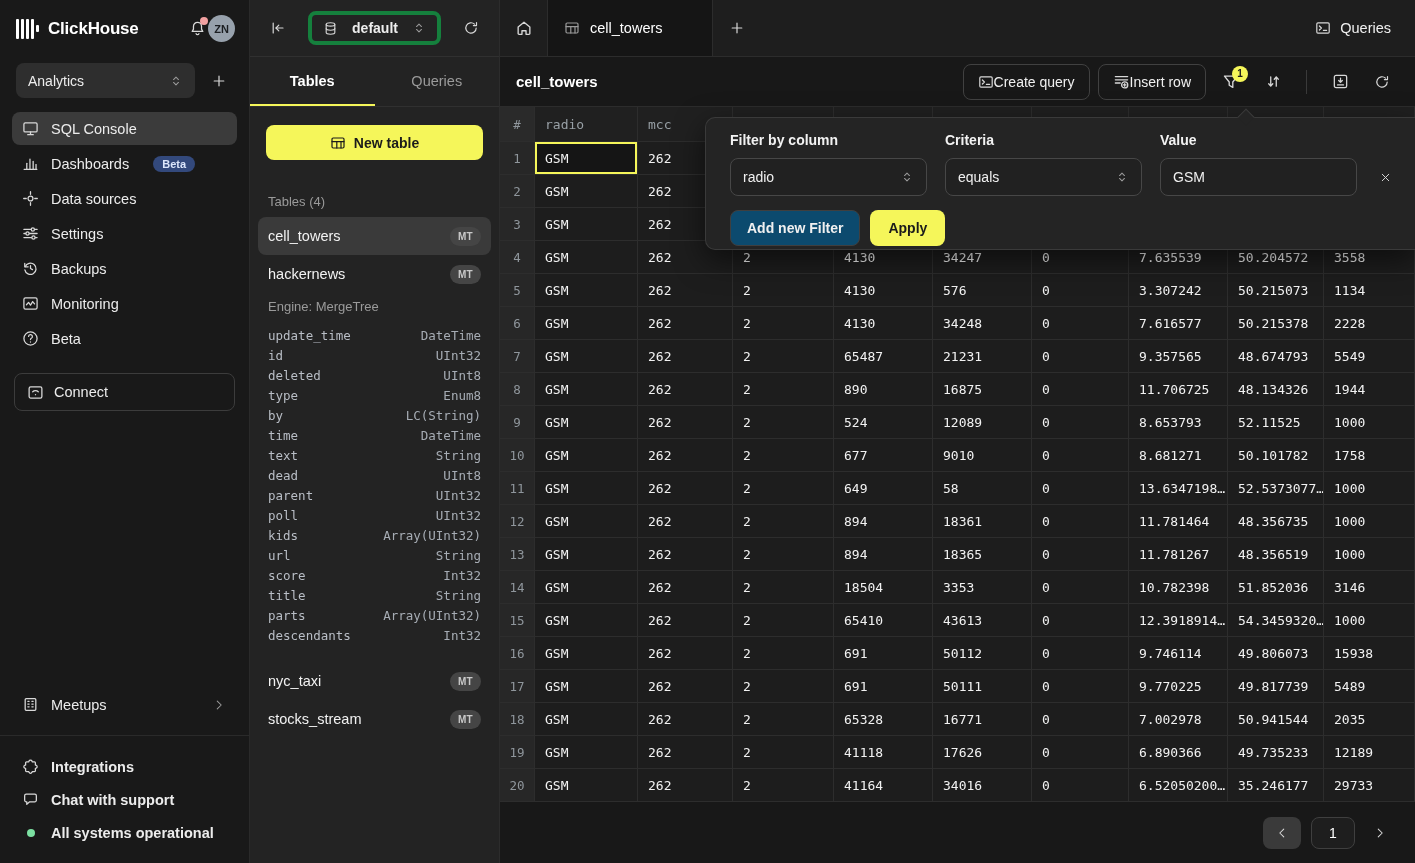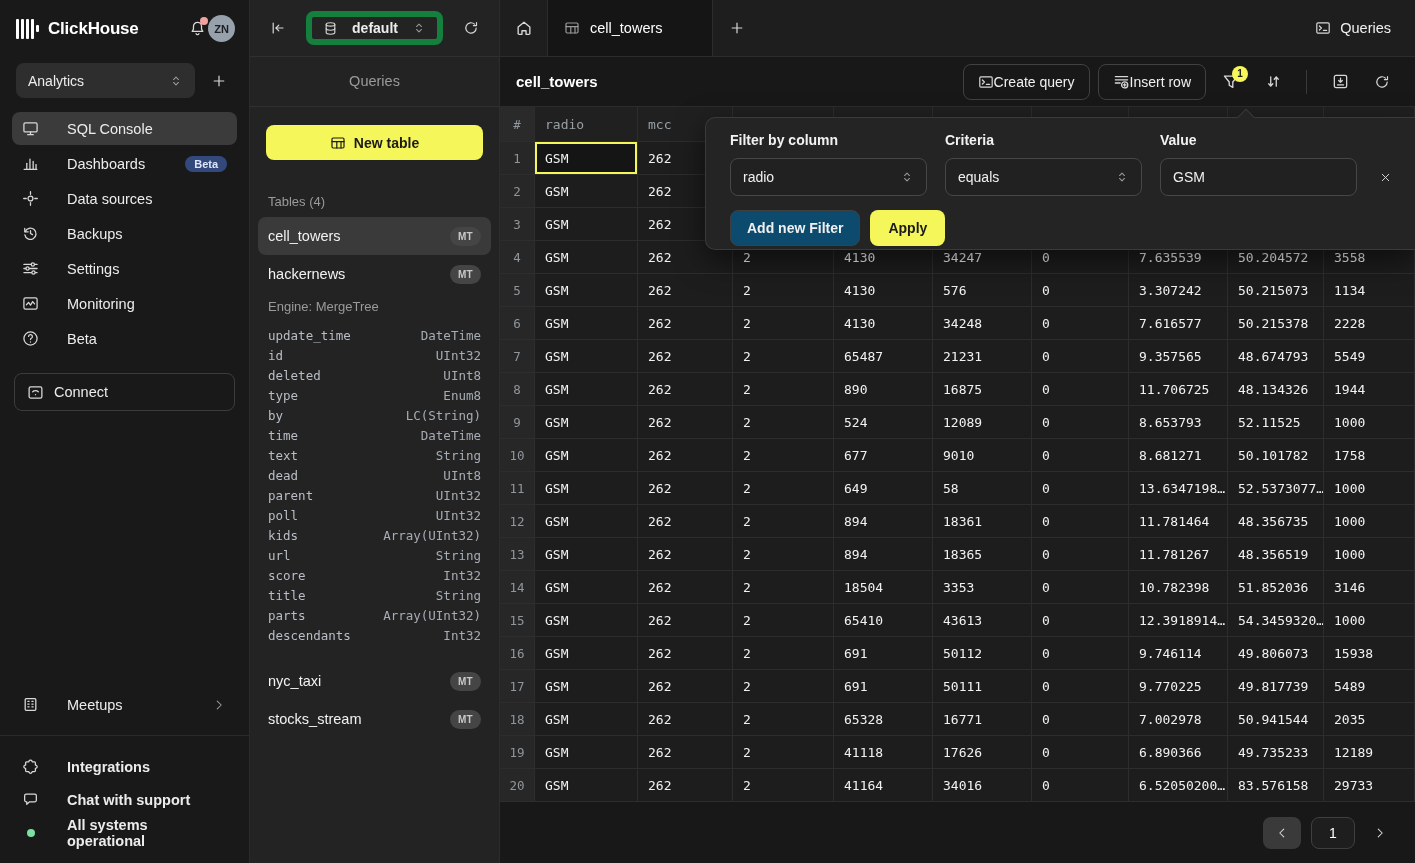--- a/index.html
+++ b/index.html
@@ -27,21 +27,21 @@
   .bellwrap { position:relative; display:inline-flex; }
   .notif-dot { position:absolute; top:-3px; right:-2px; width:8px; height:8px; border-radius:50%;
                background:#F2A1A1; }
   .avatar { width:27px; height:27px; border-radius:50%; background:#97A1AC; color:#1B1E22;
             font-size:11px; font-weight:700; display:flex; align-items:center; justify-content:center; }
   .ws-row { display:flex; align-items:center; gap:10px; padding:6px 16px 12px; }
   .ws-select { flex:1; height:35px; background:#2E2E2E; border-radius:8px; display:flex;
                align-items:center; justify-content:space-between; padding:0 12px; font-size:14px; }
   .icon-btn { width:28px; height:28px; display:flex; align-items:center; justify-content:center; color:#CFCFCF; }
   .nav { display:flex; flex-direction:column; padding:2px 12px; gap:2px; }
-  .nav-item { height:33px; display:flex; align-items:center; gap:28px; padding:0 10px;
+  .nav-item { height:33px; display:flex; align-items:center; gap:12px; padding:0 10px;
               border-radius:8px; font-size:14.5px; color:#ECECEC; cursor:pointer; }
   .nav-item.active { background:#3B3B3B; }
   .nav-item .icn { width:17px; }
   .badge { background:#33497C; color:#DCE6FB; font-size:11px; font-weight:600;
            padding:2px 9px; border-radius:10px; margin-left:12px; }
   .connect-btn { margin:16px 14px 0; height:38px; border:1px solid #3C3C3C; border-radius:8px;
                  display:flex; align-items:center; gap:10px; padding:0 12px; font-size:14.5px; color:#ECECEC; }
   .sb-spacer { flex:1; }
   .org-heading { color:#8C8C8C; font-size:12.5px; padding:0 18px 10px; }
   .org-item { margin:0 12px; }
@@ -49,21 +49,21 @@
   .sb-divider { border-top:1px solid #2A2A2A; margin:14px 0 16px; }
   .sb-footer { display:flex; flex-direction:column; gap:4px; padding:0 12px 16px;font-weight:bold; }
   .sb-footer .nav-item { height:29px; }
   [data-name="statusdot-icon"] { color:#7CE0A2; }
 
   
   .explorer { width:250px; flex:none; background:#232323; border-right:1px solid #2C2C2C;
               display:flex; flex-direction:column; }
   .ex-header { height:57px; flex:none; display:flex; align-items:center; justify-content:space-between;
                padding:0 14px; border-bottom:1px solid #303030; }
-  .db-select { height:34px; min-width:126px; border:6px solid #15803d; border-radius:8px;
+  .db-select { height:34px; min-width:126px; border:4px solid #15803d; border-radius:8px;
                display:flex; align-items:center; gap:14px; padding:0 11px; font-size:14px; font-weight:600; }
   .ex-tabs { height:50px; flex:none; display:flex; border-bottom:1px solid #303030; }
   .ex-tab { flex:1; display:flex; align-items:center; justify-content:center; font-size:14.5px;
             color:#9A9A9A; cursor:pointer; border-bottom:2px solid transparent; }
   .ex-tab.active { color:#FFFFFF; font-weight:600; border-bottom-color:var(--accent); }
   .new-table-btn { margin:18px 16px 12px; height:35px; background:var(--accent); color:#1B1B1B;
                    border-radius:8px; display:flex; align-items:center; justify-content:center; gap:8px;
                    font-size:14px; font-weight:600; }
   .new-table-btn .icn { color:#1B1B1B; }
   .search-box { margin:0 16px; height:35px; border:1px solid #3B3B3B; border-radius:8px;
@@ -223,40 +223,40 @@
         </div>
         <div class="nav-item" data-name="sidebar-item-data-sources">
           <span class="icn" data-name="datasources-icon">
             <svg xmlns="http://www.w3.org/2000/svg" viewBox="0 0 16 16" fill="none" stroke="currentColor" stroke-width="1.2" stroke-linecap="round" stroke-linejoin="round" width="17" height="17">
               <circle cx="8" cy="8" r="2.3"></circle>
               <path d="M8 1.6v2.4M8 12v2.4M1.6 8H4M12 8h2.4"></path>
             </svg>
           </span>
           <span class="nav-label" data-name="sidebar-item-label">Data sources</span>
         </div>
-        <div class="nav-item" data-name="sidebar-item-backups">
-          <span class="icn" data-name="backups-icon">
-            <svg xmlns="http://www.w3.org/2000/svg" viewBox="0 0 16 16" fill="none" stroke="currentColor" stroke-width="1.2" stroke-linecap="round" stroke-linejoin="round" width="17" height="17">
-              <path d="M3 6.3a5.3 5.3 0 1 1-.3 2.9"></path>
-              <path d="M2.6 3.2v3.2h3.2"></path>
-              <path d="M8 5.4V8l1.9 1.1"></path>
-            </svg>
-          </span>
-          <span class="nav-label" data-name="sidebar-item-label">Backups</span>
-        </div>
         <div class="nav-item" data-name="sidebar-item-settings">
           <span class="icn" data-name="settings-icon">
             <svg xmlns="http://www.w3.org/2000/svg" viewBox="0 0 16 16" fill="none" stroke="currentColor" stroke-width="1.2" stroke-linecap="round" stroke-linejoin="round" width="17" height="17">
               <path d="M1.8 4.2h12.4M1.8 8h12.4M1.8 11.8h12.4"></path>
               <circle cx="10.2" cy="4.2" r="1.5" fill="#191919"></circle>
               <circle cx="5.2" cy="8" r="1.5" fill="#191919"></circle>
               <circle cx="10.8" cy="11.8" r="1.5" fill="#191919"></circle>
             </svg>
           </span>
           <span class="nav-label" data-name="sidebar-item-label">Settings</span>
+        </div>
+        <div class="nav-item" data-name="sidebar-item-backups">
+          <span class="icn" data-name="backups-icon">
+            <svg xmlns="http://www.w3.org/2000/svg" viewBox="0 0 16 16" fill="none" stroke="currentColor" stroke-width="1.2" stroke-linecap="round" stroke-linejoin="round" width="17" height="17">
+              <path d="M3 6.3a5.3 5.3 0 1 1-.3 2.9"></path>
+              <path d="M2.6 3.2v3.2h3.2"></path>
+              <path d="M8 5.4V8l1.9 1.1"></path>
+            </svg>
+          </span>
+          <span class="nav-label" data-name="sidebar-item-label">Backups</span>
         </div>
         <div class="nav-item" data-name="sidebar-item-monitoring">
           <span class="icn" data-name="monitoring-icon">
             <svg xmlns="http://www.w3.org/2000/svg" viewBox="0 0 16 16" fill="none" stroke="currentColor" stroke-width="1.2" stroke-linecap="round" stroke-linejoin="round" width="17" height="17">
               <rect x="1.8" y="2.8" width="12.4" height="10.4" rx="1.5"></rect>
               <path d="M4.2 9.2l2-2.2 1.8 2.6 2-3.4 1.8 2.2"></path>
             </svg>
           </span>
           <span class="nav-label" data-name="sidebar-item-label">Monitoring</span>
         </div>
@@ -360,20 +360,21 @@
         <span class="icn" data-name="refresh-icon">
             <svg xmlns="http://www.w3.org/2000/svg" viewBox="0 0 16 16" fill="none" stroke="currentColor" stroke-width="1.2" stroke-linecap="round" stroke-linejoin="round" width="16" height="16">
               <path d="M13.2 8A5.2 5.2 0 1 1 11.5 4.1"></path>
               <path d="M13.5 2.5v3.1h-3.1"></path>
             </svg>
           </span>
       </button>
     </div>
 
     <div class="ex-tabs" data-name="explorer-tabs">
+      <div class="ex-tab active" data-name="tab-tables">Tables</div>
       <div class="ex-tab" data-name="tab-queries">Queries</div>
     </div>
 
     <button class="new-table-btn" data-name="new-table-button">
       <span class="icn" data-name="table-icon">
           <svg xmlns="http://www.w3.org/2000/svg" viewBox="0 0 16 16" fill="none" stroke="currentColor" stroke-width="1.2" stroke-linecap="round" stroke-linejoin="round" width="16" height="16">
             <rect x="2" y="3" width="12" height="10" rx="1.2"></rect>
             <path d="M2 6.6h12"></path>
             <path d="M6.8 6.6V13"></path>
             <path d="M11 6.6V13"></path>
@@ -773,21 +774,21 @@
           <div class="cell" data-name="table-cell">49.735233</div>
           <div class="cell" data-name="table-cell">12189</div>
           <div class="cell num" data-name="row-number">20</div>
           <div class="cell" data-name="table-cell">GSM</div>
           <div class="cell" data-name="table-cell">262</div>
           <div class="cell" data-name="table-cell">2</div>
           <div class="cell" data-name="table-cell">41164</div>
           <div class="cell" data-name="table-cell">34016</div>
           <div class="cell" data-name="table-cell">0</div>
           <div class="cell" data-name="table-cell">6.52050200…</div>
-          <div class="cell" data-name="table-cell">83.576158</div>
+          <div class="cell" data-name="table-cell">35.246177</div>
           <div class="cell" data-name="table-cell">29733</div>
         </div>
     </div>
 
     <div class="pager" data-name="pagination">
       <button class="pg-btn prev" data-name="prev-page-button">
         <span class="icn" data-name="chevron-left-icon">
             <svg xmlns="http://www.w3.org/2000/svg" viewBox="0 0 16 16" fill="none" stroke="currentColor" stroke-width="1.2" stroke-linecap="round" stroke-linejoin="round" width="14" height="14">
               <path d="M10 3.5L5.5 8L10 12.5"></path>
             </svg>

